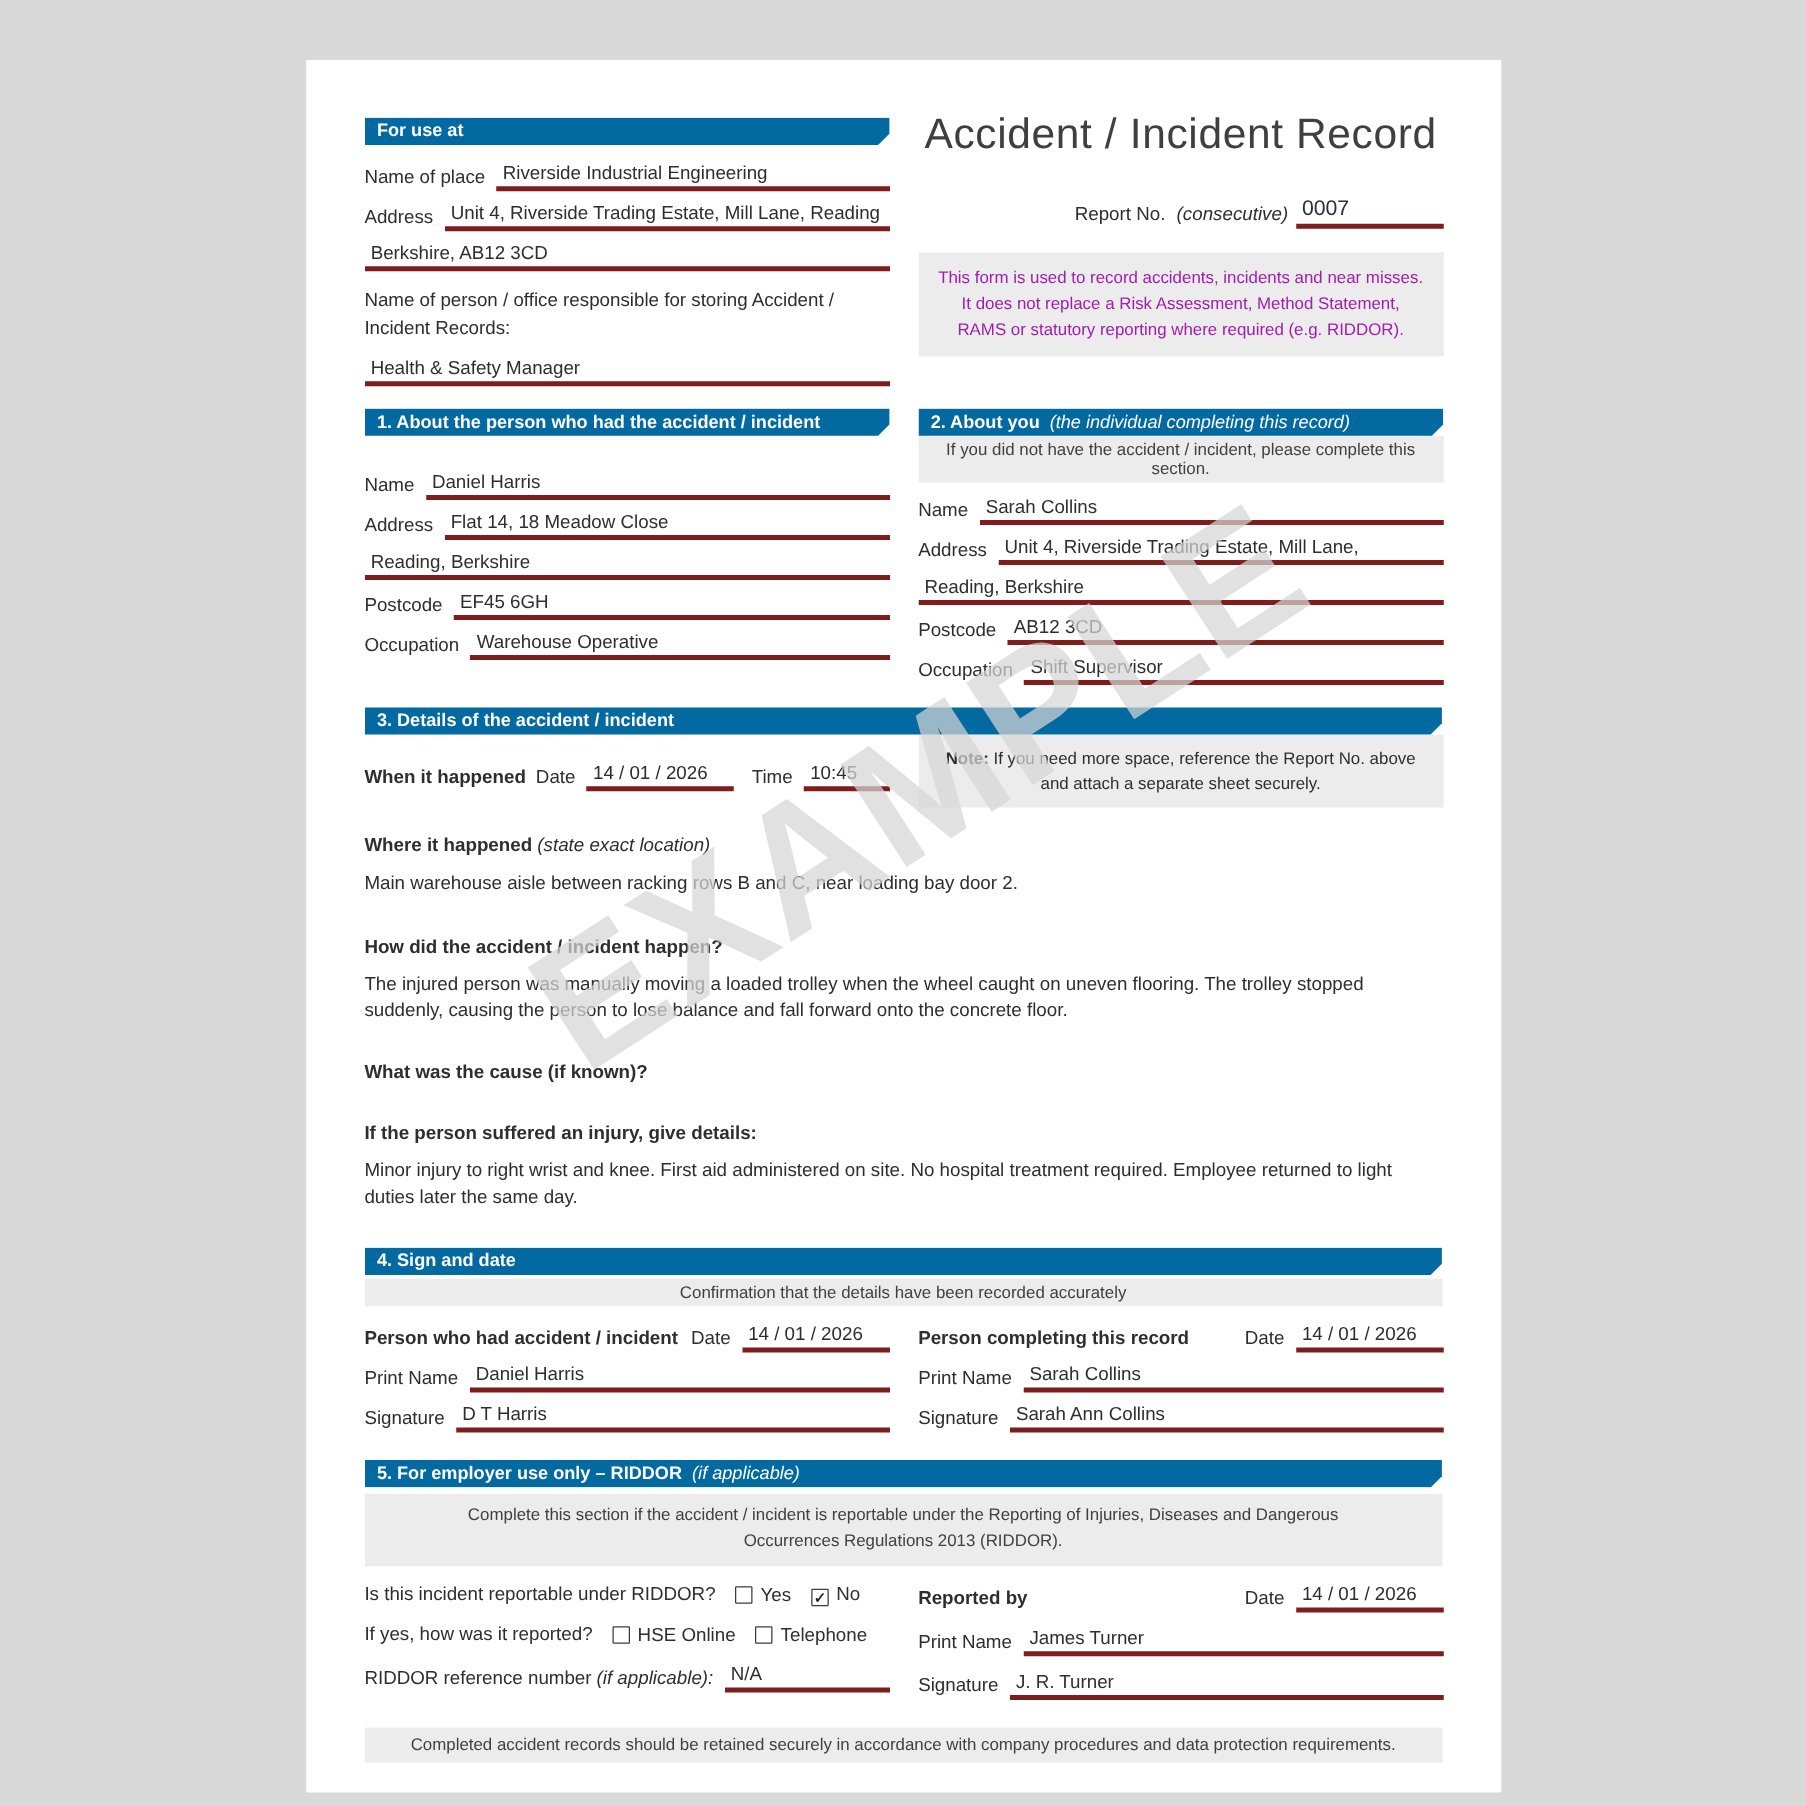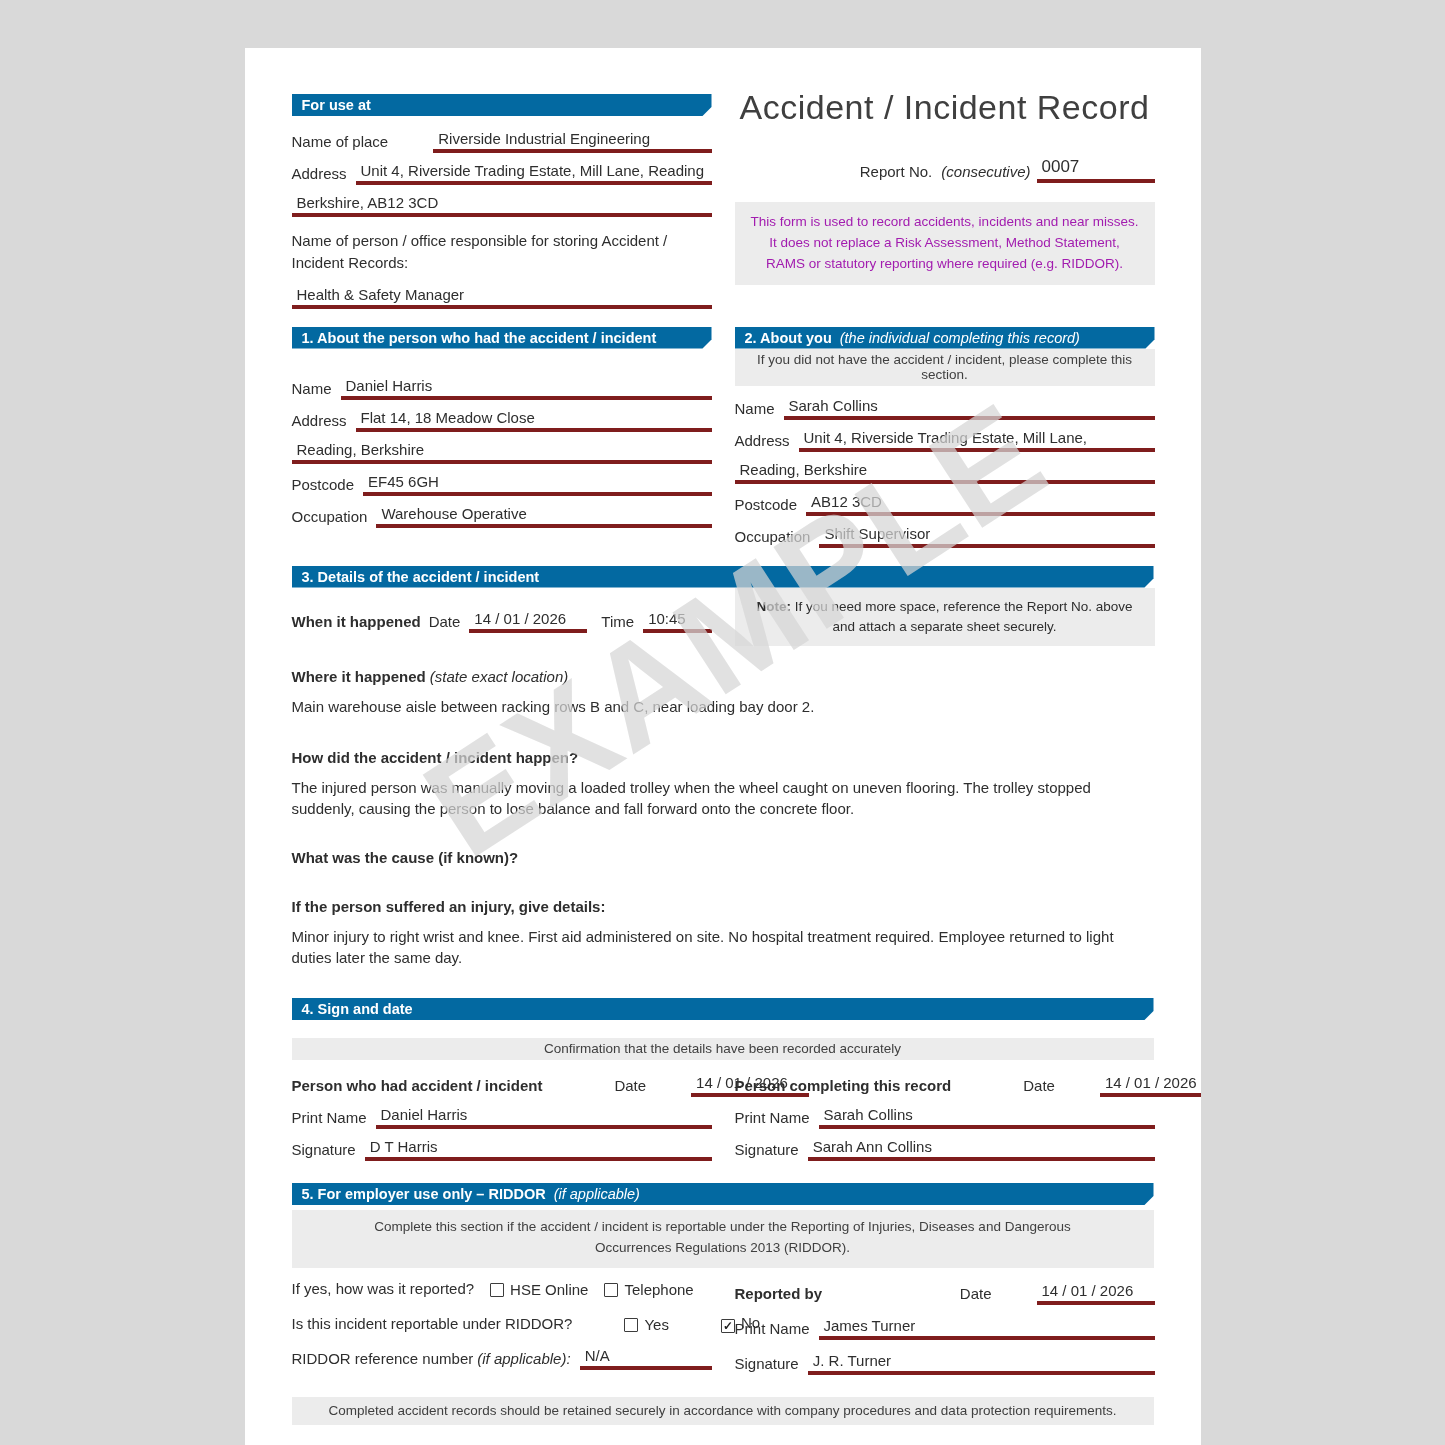--- a/index.html
+++ b/index.html
@@ -95,21 +95,21 @@
     border:1.6px solid #3c3c3c;
     border-radius:1px;
     margin-right:6px;
     vertical-align:-2px;
     text-align:center;
     line-height:13px;
     font-size:12px;
     font-weight:bold;
     color:#1e1e1e;
   }
-  .mt14 { margin-top:14px;gap:36px; }
+  .mt14 { margin-top:14px; }
   .mt18 { margin-top:18px; }
   .mt22 { margin-top:22px; }
   .mt28 { margin-top:28px; }
   .mt30 { margin-top:30px; }
   .mt44 { margin-top:32px; }
   .s12 { margin-top:12px; }
 </style>
 </head>
 <body>
 
@@ -219,21 +219,21 @@
     <div class="answer">The injured person was manually moving a loaded trolley when the wheel caught on uneven flooring. The trolley stopped suddenly, causing the person to lose balance and fall forward onto the concrete floor.</div>
 
     <div class="q mt30">What was the cause (if known)?</div>
 
     <div class="q mt44">If the person suffered an injury, give details:</div>
     <div class="answer">Minor injury to right wrist and knee. First aid administered on site. No hospital treatment required. Employee returned to light duties later the same day.</div>
   </div>
 
   <div class="mt30">
     <div class="banner">4. Sign and date</div>
-    <div class="panel subnote" style="margin-top:18px;">Confirmation that the details have been recorded accurately</div>
+    <div class="panel subnote" style="margin-top:3px;">Confirmation that the details have been recorded accurately</div>
     <div class="cols">
       <div class="col">
         <div class="frow mt14">
           <span class="role">Person who had accident / incident</span>
           <span class="spacer"></span>
           <span class="lbl">Date</span>
           <span class="val fix118">14 / 01 / 2026</span>
         </div>
         <div class="frow">
           <span class="lbl">Print Name</span>
@@ -261,29 +261,29 @@
         </div>
       </div>
     </div>
   </div>
 
   <div class="mt22">
     <div class="banner"><span>5. For employer use only – RIDDOR</span><span class="it">(if applicable)</span></div>
     <div class="panel subnote" style="margin-top:5px; padding:7px 60px 9px; line-height:1.55;">Complete this section if the accident / incident is reportable under the Reporting of Injuries, Diseases and Dangerous Occurrences Regulations 2013 (RIDDOR).</div>
     <div class="cols">
       <div class="col">
+        <div class="frow mt14">
+          <span class="lbl" style="padding-right:0;">Is this incident reportable under RIDDOR?</span>
+          <span class="cbgroup"><span class="cb"></span><span>Yes</span></span>
+          <span class="cbgroup"><span class="cb checked">✓</span><span>No</span></span>
+        </div>
         <div class="frow s12">
           <span class="lbl" style="padding-right:0;">If yes, how was it reported?</span>
           <span class="cbgroup"><span class="cb"></span><span>HSE Online</span></span>
           <span class="cbgroup"><span class="cb"></span><span>Telephone</span></span>
-        </div>
-        <div class="frow mt14">
-          <span class="lbl" style="padding-right:0;">Is this incident reportable under RIDDOR?</span>
-          <span class="cbgroup"><span class="cb"></span><span>Yes</span></span>
-          <span class="cbgroup"><span class="cb checked">✓</span><span>No</span></span>
         </div>
         <div class="frow s12">
           <span class="lbl" style="padding-right:4px;">RIDDOR reference number</span>
           <span class="lbl it">(if applicable):</span>
           <span class="val">N/A</span>
         </div>
       </div>
       <div class="col">
         <div class="frow mt14">
           <span class="role">Reported by</span>

